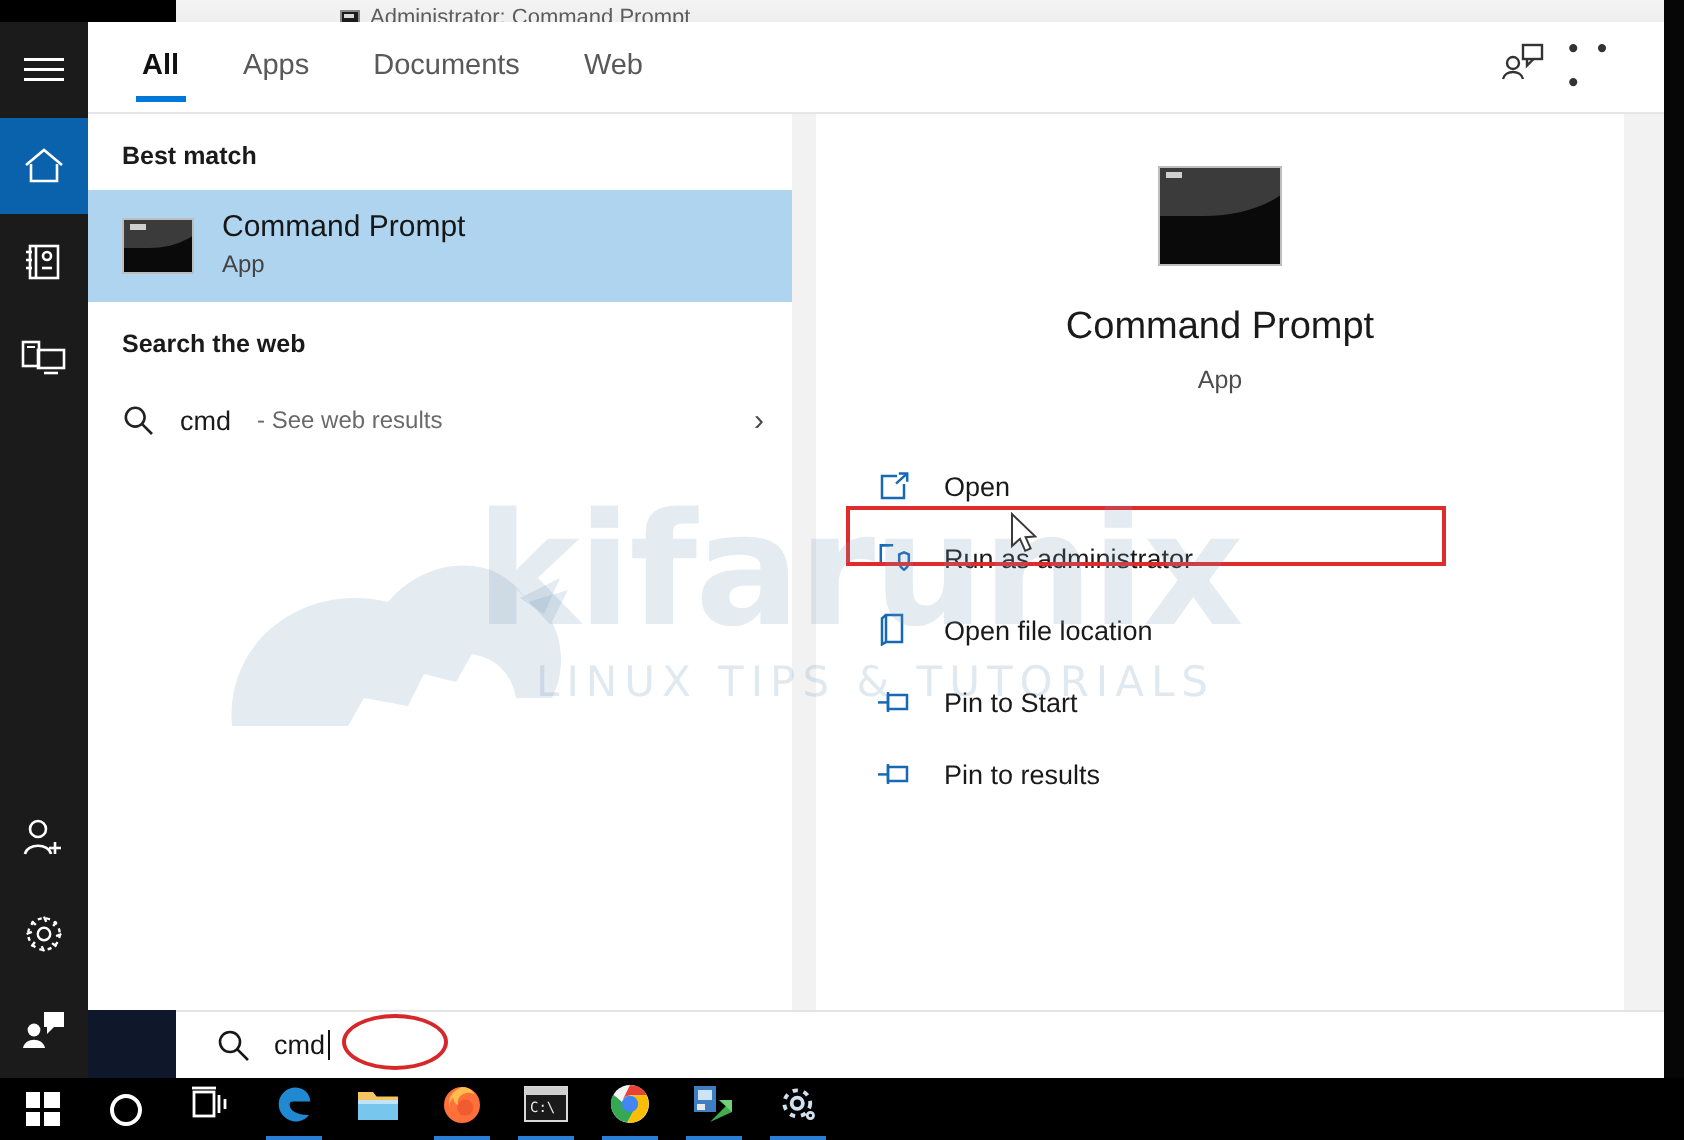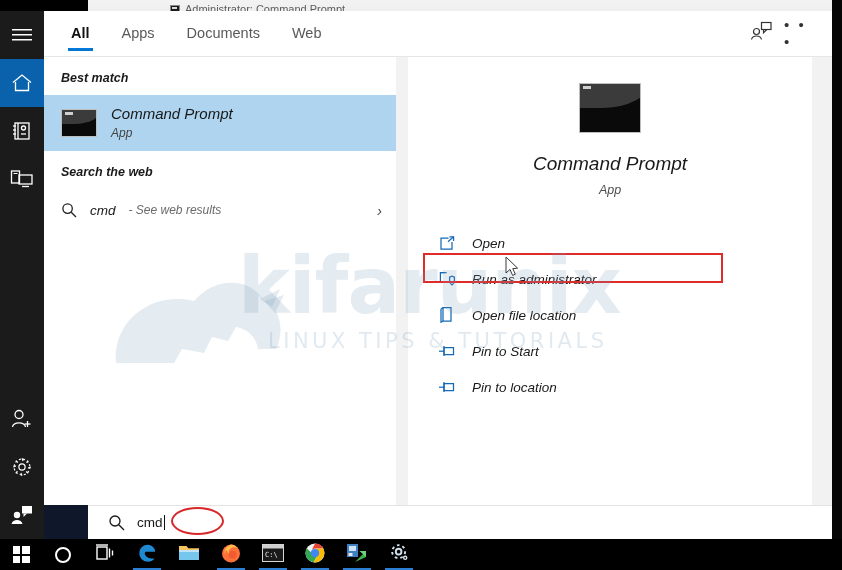--- a/index.html
+++ b/index.html
@@ -75,21 +75,21 @@
   .tab.active::after{
     content:""; position:absolute; left:0; right:0; bottom:5px;
     height:3px; background:#0078d7;
   }
   .tab .caret { margin-left:7px; font-size:9px; color:#444; transform:translateY(1px);}
   .tabbar-right { margin-left:auto; display:flex; align-items:center; gap:6px; padding-right:14px; height:46px;}
   .tb-icon { width:34px; height:34px; display:flex; align-items:center; justify-content:center; color:#333; }
   .dots { letter-spacing:2.5px; font-size:15px; color:#333; }
 
   
-  .cols { position:absolute; left:0; top:46px; right:0; bottom:34px;font-style:italic; }
+  .cols { position:absolute; left:0; top:46px; right:0; bottom:34px; }
   .left-col {
     position:absolute; left:0; top:0; width:352px; bottom:0;
     background:#ffffff;
   }
   .right-col {
     position:absolute; left:364px; top:0; right:20px; bottom:0;
     background:#ffffff;
   }
   .gap-fill { position:absolute; left:352px; top:0; width:12px; bottom:0; background:#f2f2f2; }
   .right-gutter{ position:absolute; right:0; top:0; width:20px; bottom:0; background:#f2f2f2;}
@@ -419,21 +419,21 @@
             </div>
 
             <div class="ctx-item">
               <span class="ctx-ico">
                 <svg width="18" height="14" viewBox="0 0 18 14" fill="none" stroke="#1669b5" stroke-width="1.25">
                   <path d="M6 2.5 H15.5 V9.5 H6 Z"></path>
                     <path d="M6 1 V11"></path>
                     <path d="M1 6.2 H6"></path>
                 </svg>
               </span>
-              <span>Pin to location</span>
+              <span>Pin to results</span>
             </div>
 
             <div class="hl-box"></div>
           </div>
         </div>
 
       </div>
 
       <div class="searchbar">
         <span class="mag">

